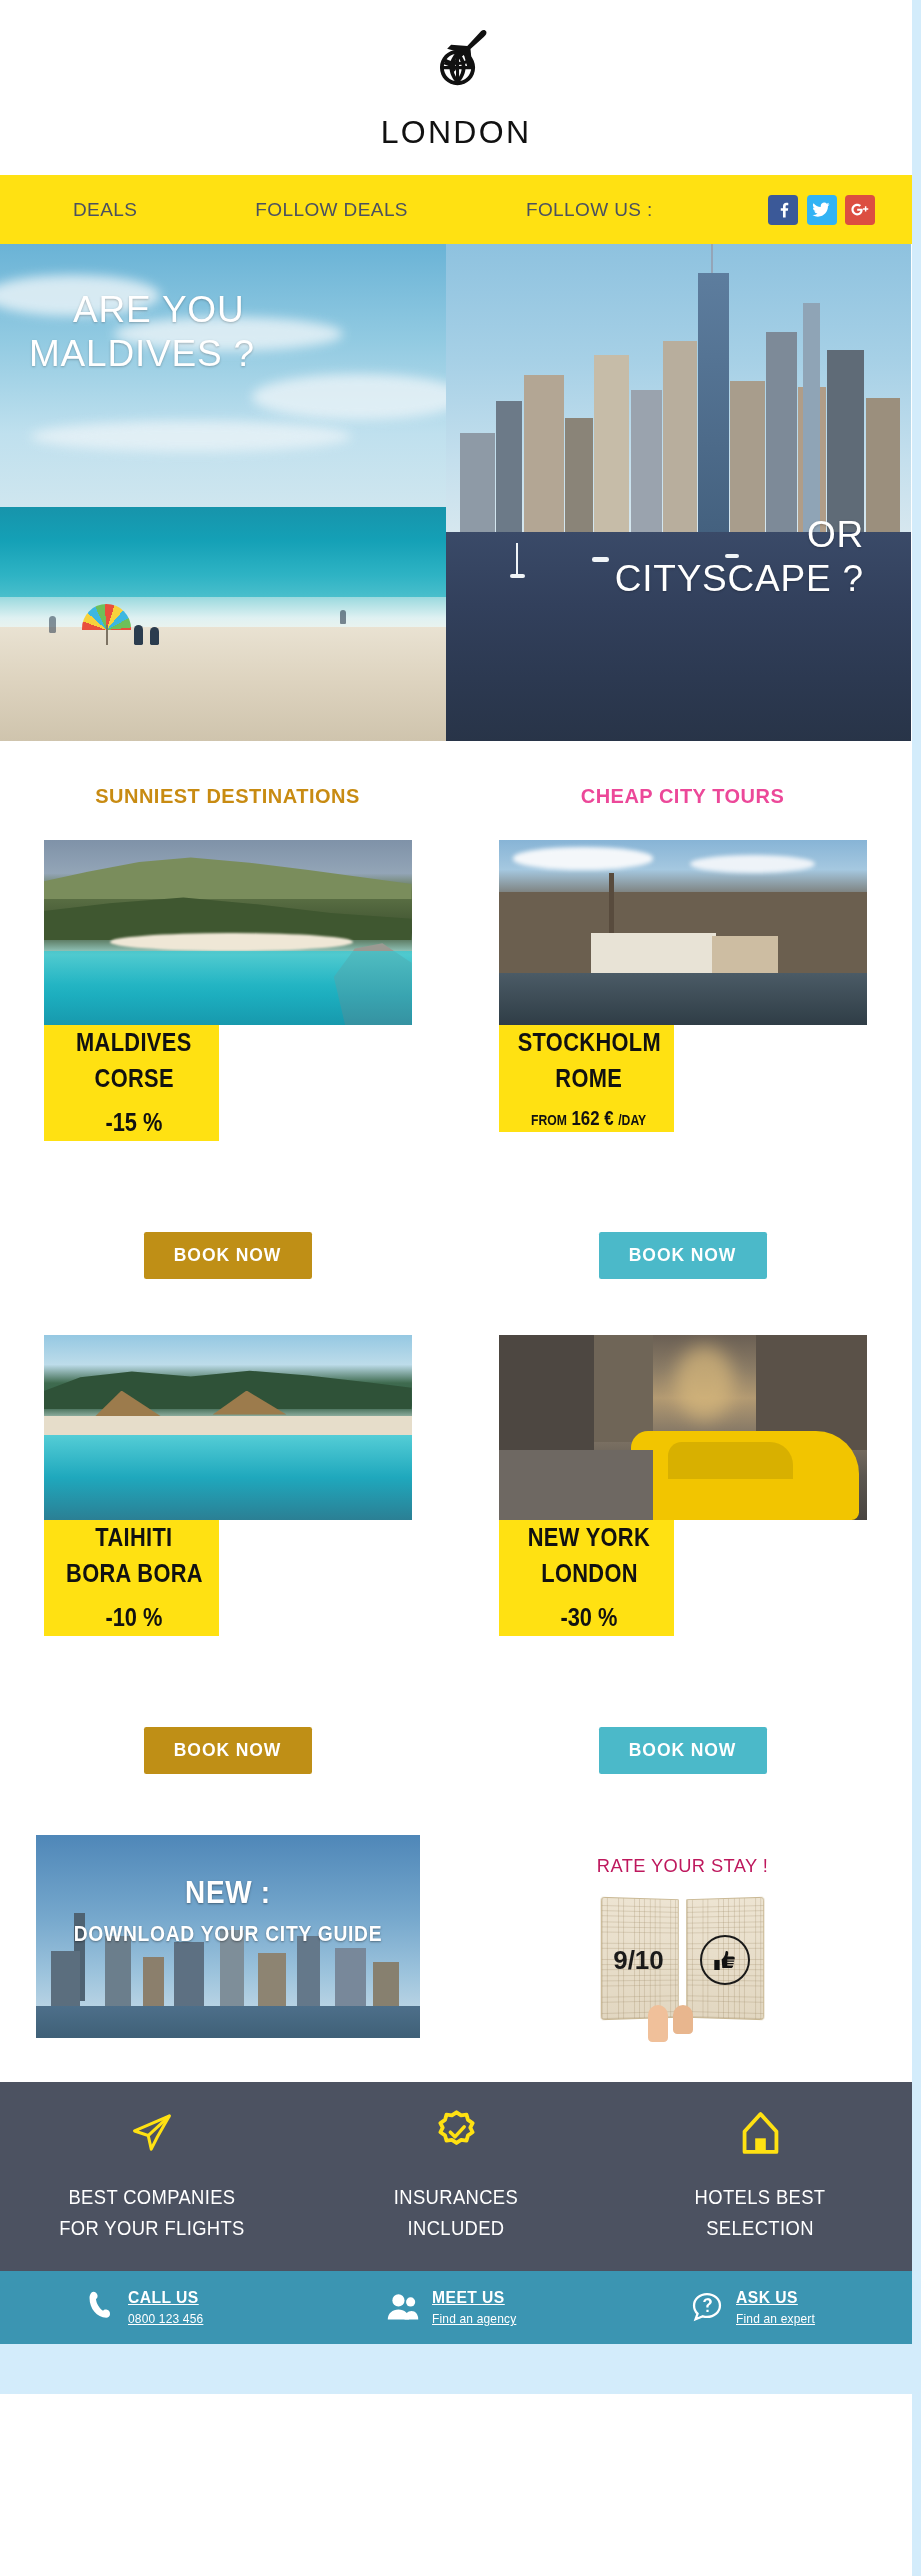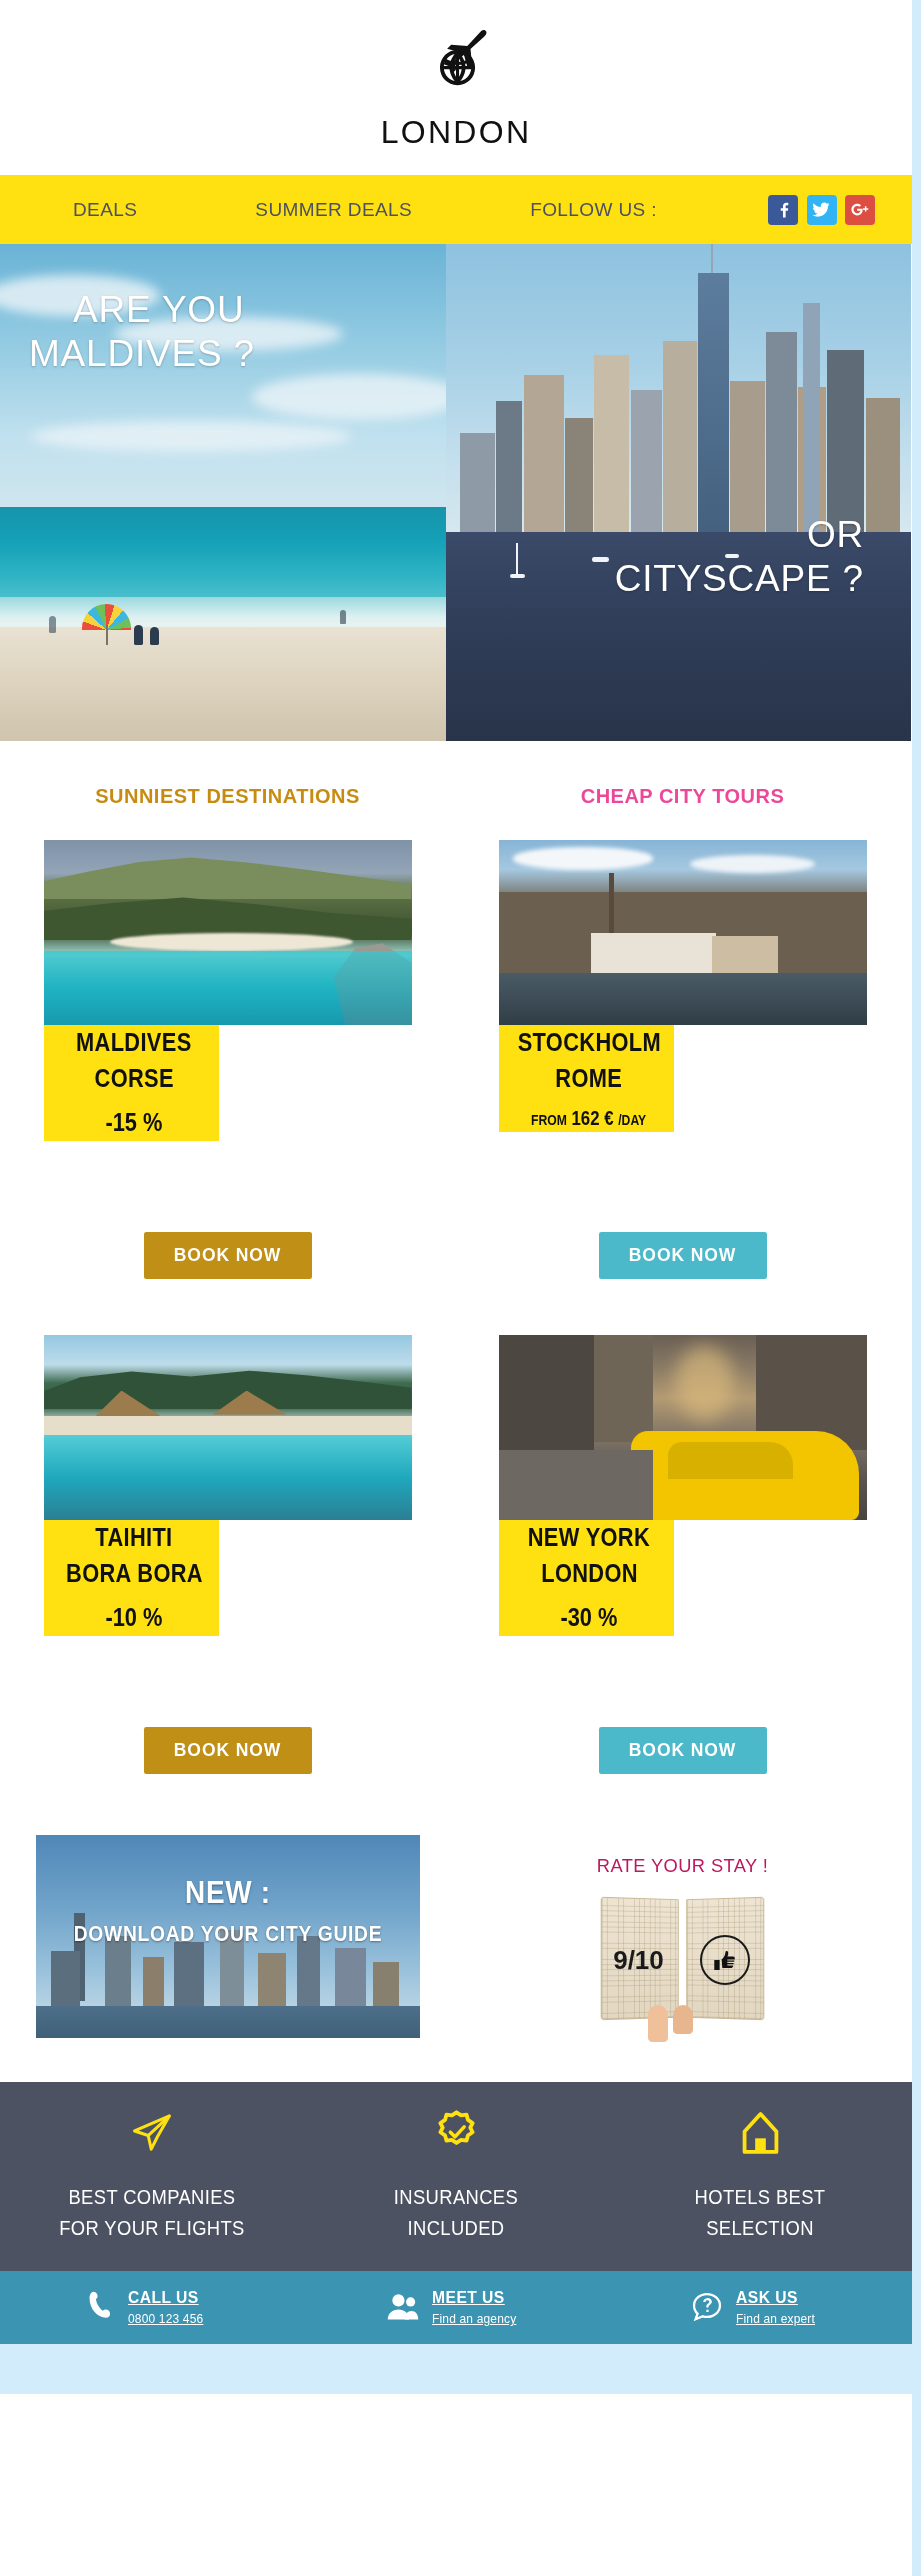--- a/index.html
+++ b/index.html
@@ -375,21 +375,21 @@
           <path d="M41 45c5 3 10 4.6 16 4.6S68 48 73 45l2.4 3.4c-5.6 3.4-11.6 5.2-18.4 5.2s-12.8-1.8-18.4-5.2z"></path>
           <path d="M88 9c2.4-2.2 5.6-1.6 6.6.6 1 2.2-.4 4.8-3.2 7.2L74 32.6l2 21-5.4 5.2-5.2-18.6-11.6 10.2 1 9.6-4.2 4-3.6-8.6-8.8-3.2 4-4.2 9.6.8 10.4-11.4-18.8-5 5.2-5.4 21.2 1.8z"></path>
         </g>
       </svg>
     </span>
     <div class="logo-word">LONDON</div>
   </header>
 
   <nav class="navbar">
     <a href="#" class="nav-link nav-home">DEALS</a>
-    <a href="#" class="nav-link nav-deals">SUMMER DEALS</a>
+    <a href="#" class="nav-link nav-deals">FOLLOW DEALS</a>
     <span class="nav-link nav-follow">FOLLOW US :</span>
 
     <div class="social-group">
       <a href="#" class="social-btn sb-fb">
         <svg width="15.3" height="17" viewBox="0 0 20 22">
             <path fill="#fff" d="M12.6 21.4v-8.7h2.9l.44-3.4h-3.34V7.1c0-.98.27-1.65 1.68-1.65h1.79V2.41c-.31-.04-1.37-.13-2.6-.13-2.58 0-4.34 1.57-4.34 4.46v2.56H6.23v3.4h2.9v8.7z"></path>
           </svg>
       </a>
       <a href="#" class="social-btn sb-tw">
         <svg width="18.3" height="17" viewBox="0 0 24 22">

